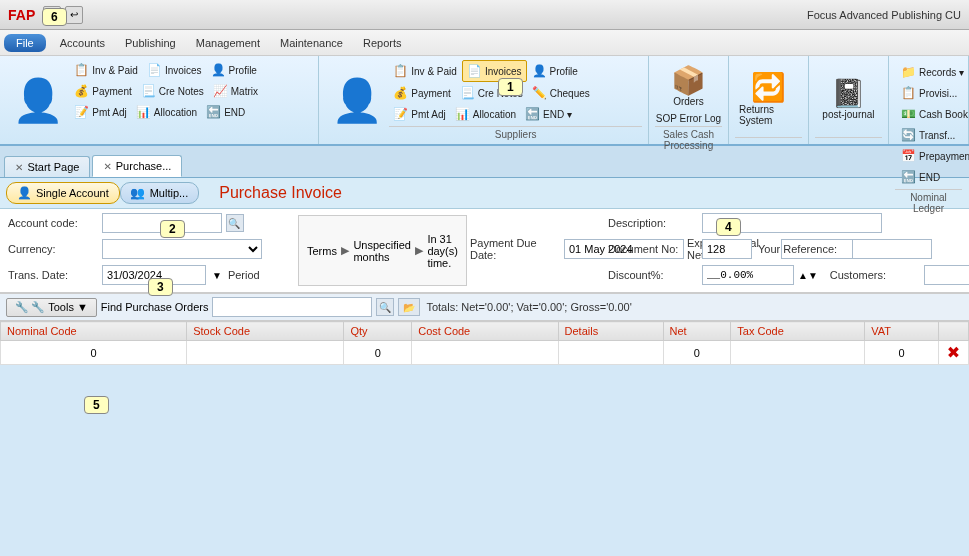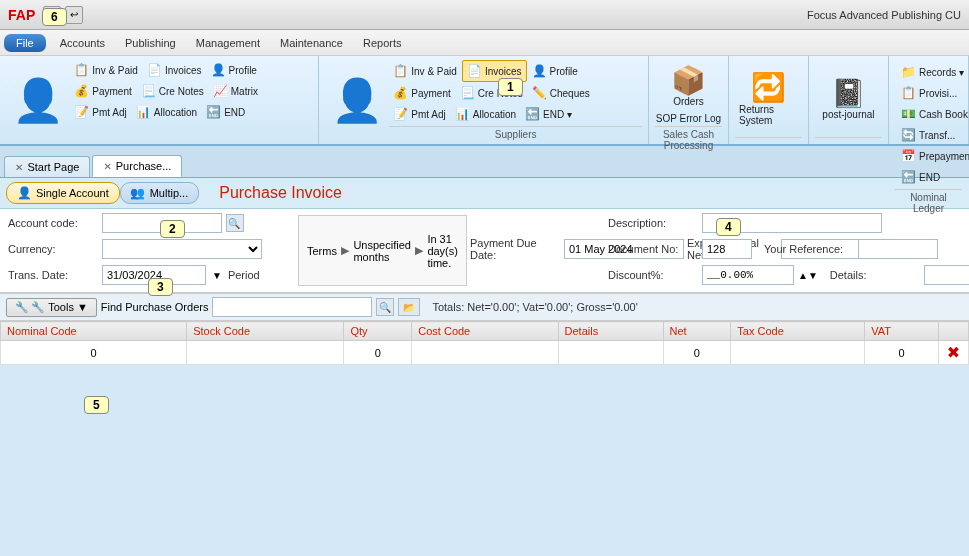--- a/index.html
+++ b/index.html
@@ -47,21 +47,21 @@
     .dropdown { border: 1px solid #aabbcc; padding: 2px 4px; font-size: 11px; background: white; height: 20px; }
 
     
     .terms-bar { background: #f8f8f8; border: 1px solid #ccc; padding: 3px 8px; display: flex; align-items: center; gap: 4px; font-size: 11px; margin: 2px 0; }
     .terms-arrow { color: #666; }
 
     
     .toolbar { background: #e8f0f8; padding: 3px 6px; display: flex; align-items: center; gap: 4px; border-bottom: 1px solid #ccc; border-top: 1px solid #ccc; }
     .toolbar-btn { padding: 2px 8px; background: linear-gradient(to bottom, #f0f0f0, #e0e0e0); border: 1px solid #999; border-radius: 2px; cursor: pointer; font-size: 11px; display: flex; align-items: center; gap: 3px; }
     .toolbar-input { border: 1px solid #aabbcc; height: 20px; width: 160px; padding: 2px 4px; font-size: 11px; }
-    .toolbar-total { font-size: 11px; color: #333; margin-left: 8px; }
+    .toolbar-total { font-size: 11px; color: #333; margin-left: 2px; }
 
     
     .data-table { width: 100%; border-collapse: collapse; font-size: 11px; }
     .data-table th { background: linear-gradient(to bottom, #f0f0f0, #e0e0e0); border: 1px solid #ccc; padding: 3px 6px; text-align: left; font-weight: normal; color: #cc2200; }
     .data-table td { border: 1px solid #ddd; padding: 2px 6px; background: white; text-align: center; }
 
     
     .num-callout { position: absolute; background: #ffffc0; border: 1px solid #888; border-radius: 4px; padding: 1px 8px; font-size: 12px; font-weight: bold; z-index: 100; }
 
     .delete-btn { color: #cc0000; font-size: 16px; cursor: pointer; }
@@ -323,28 +323,28 @@
     </div>
 
     <div style="display: flex; flex-direction: column; gap: 3px; flex: 1;">
       <div class="field-row">
         <span class="field-label">Description:</span>
         <input class="field-input" type="text" value="" style="width: 180px;">
       </div>
       <div class="field-row">
         <span class="field-label">Document No:</span>
         <input class="field-input small" type="text" value="128" style="width: 50px;">
-        <span class="field-label" style="margin-left: 8px;">Your Reference:</span>
+        <span class="field-label" style="margin-left: 2px;">Your Reference:</span>
         <input class="field-input" type="text" value="" style="width: 80px;">
       </div>
       <div class="field-row">
         <span class="field-label">Discount%:</span>
         <input class="field-input small" type="text" value="__0.00%" style="width: 92px; font-family: Liberation Mono, monospace;">
         <span style="font-size:10px;">▲▼</span>
-        <span class="field-label" style="margin-left:8px;">Details:</span>
+        <span class="field-label" style="margin-left:8px;">Customers:</span>
         <input class="field-input" type="text" value="" style="width: 80px;">
       </div>
     </div>
   </div>
 
   <div class="toolbar">
     <button class="toolbar-btn">
       <span>🔧</span>
       <span>🔧 Tools</span>
       <span>▼</span>

